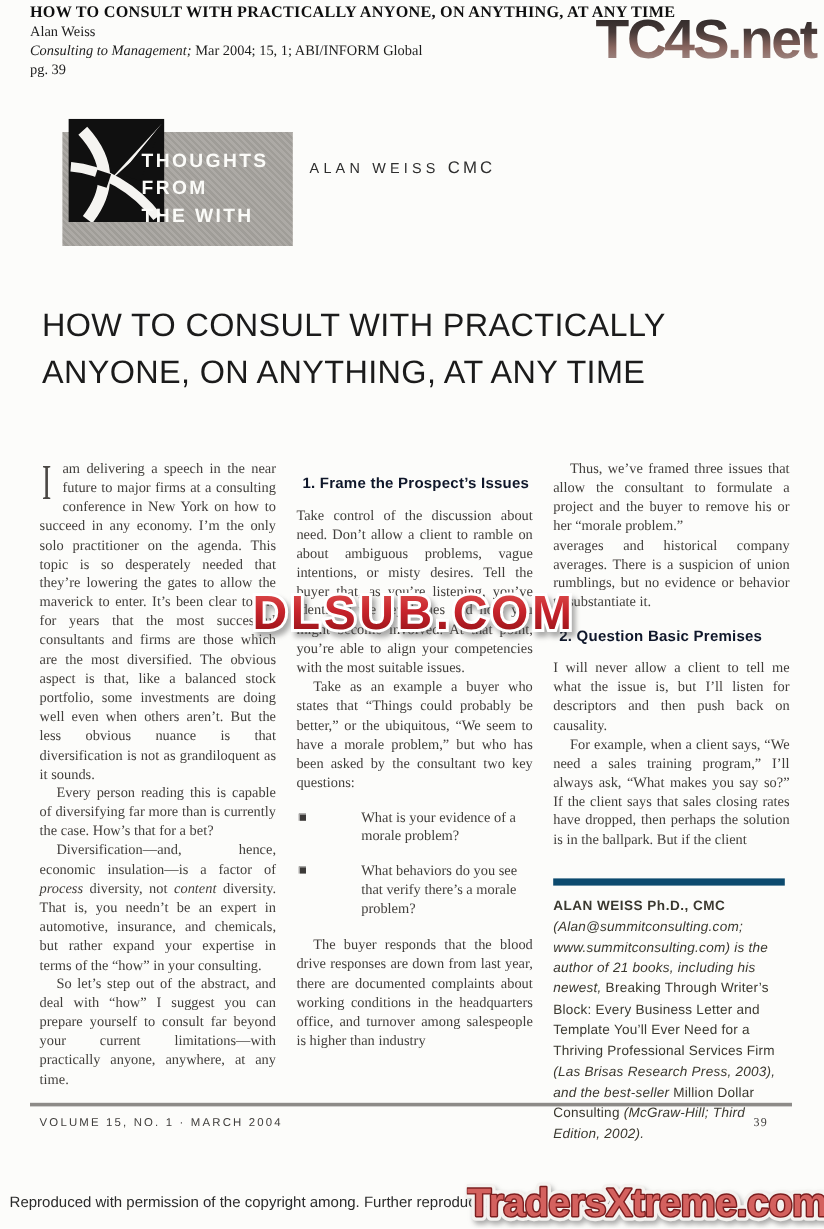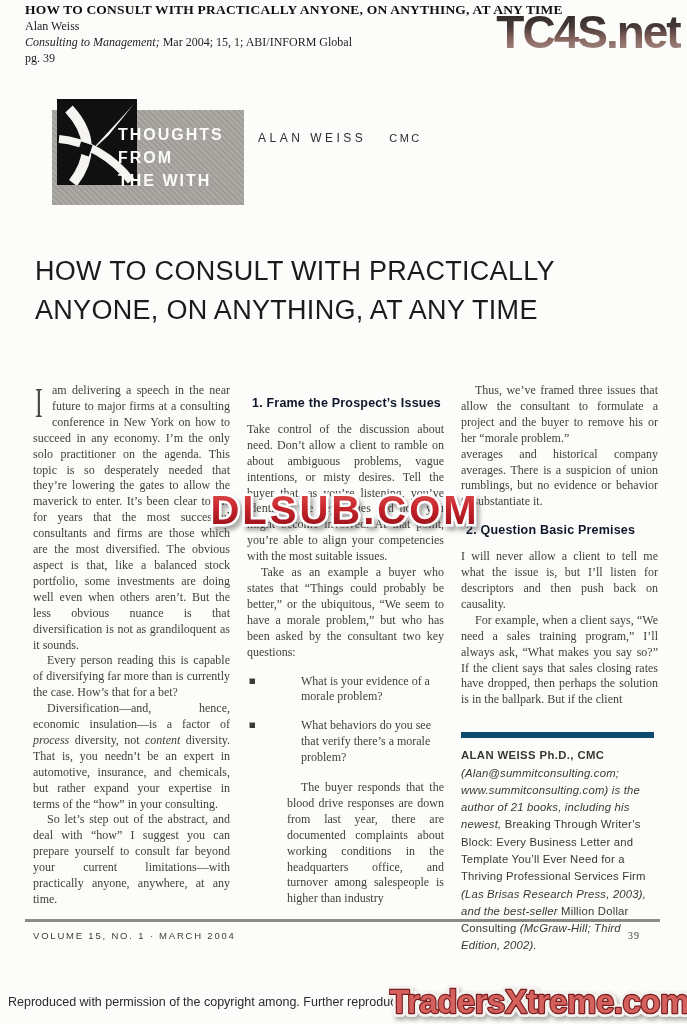--- a/index.html
+++ b/index.html
@@ -17,33 +17,33 @@
   
   .masthead-band { position:absolute; left:52px; top:110px; width:192px; height:95px;
       background-color:#a8a5a0;
       background-image:repeating-linear-gradient(45deg, rgba(255,255,255,.06) 0 2px, rgba(0,0,0,.05) 2px 4px); }
   .masthead-text { position:absolute; left:118px; top:123px; color:#fbfbf8;
       font-family:"Liberation Sans",sans-serif; font-weight:bold; font-size:16px;
       letter-spacing:2px; line-height:23px; }
   .masthead-logo { position:absolute; left:57px; top:99px; width:80px; height:86px; }
   .byline { position:absolute; left:258px; top:131px; font-family:"Liberation Sans",sans-serif;
       font-size:12px; letter-spacing:3.5px; color:#2e2e2e; }
-  .byline .cred { font-size:11px; letter-spacing:2.5px;margin-left:16px; }
+  .byline .cred { font-size:14px; letter-spacing:2.5px; }
 
   
   .article-title { position:absolute; left:35px; top:252px;
       font-family:"Liberation Sans",sans-serif; font-weight:400; font-size:27px;
       line-height:38.5px; color:#1b1b1b; letter-spacing:0.3px; }
 
   
   .cols { position:absolute; left:33px; top:383px; width:625px; display:flex; gap:17px; }
   .col { width:197px; font-size:12px; line-height:15.9px; text-align:justify; color:#413e3b; }
   .para { margin:0; }
   .para.indent { text-indent:14px; }
-  .para.space-top { margin-top:14px;margin-left:40px; }
+  .para.space-top { margin-top:14px; }
   .col-heading { font-family:"Liberation Sans",sans-serif; font-size:12.5px; font-weight:bold;
       color:#0f172a; margin:13px 0 10px 5px; text-align:left; letter-spacing:0.2px; }
   .dropcap { float:left; display:inline-block; width:9px; font-size:42px; line-height:36px;
       margin:2px 8px 0 2px; color:#4a4744; transform:scaleX(.55); transform-origin:left top; }
   .bullet { display:flex; margin:13px 0 0 2px; }
   .bullet-marker { flex:0 0 auto; width:6px; height:6px; background:#3c3a38; margin:4px 10px 0 0;
       box-shadow:inset 1px 1px 0 rgba(255,255,255,.55); }
   .bullet-text { flex:1; text-align:left;margin-left:36px; }
   .bio { margin-top:24px; width:193px; border-top:6px solid #0c4a6e; padding-top:9px;
       font-family:"Liberation Sans",sans-serif; font-size:11.3px; line-height:17.3px;

